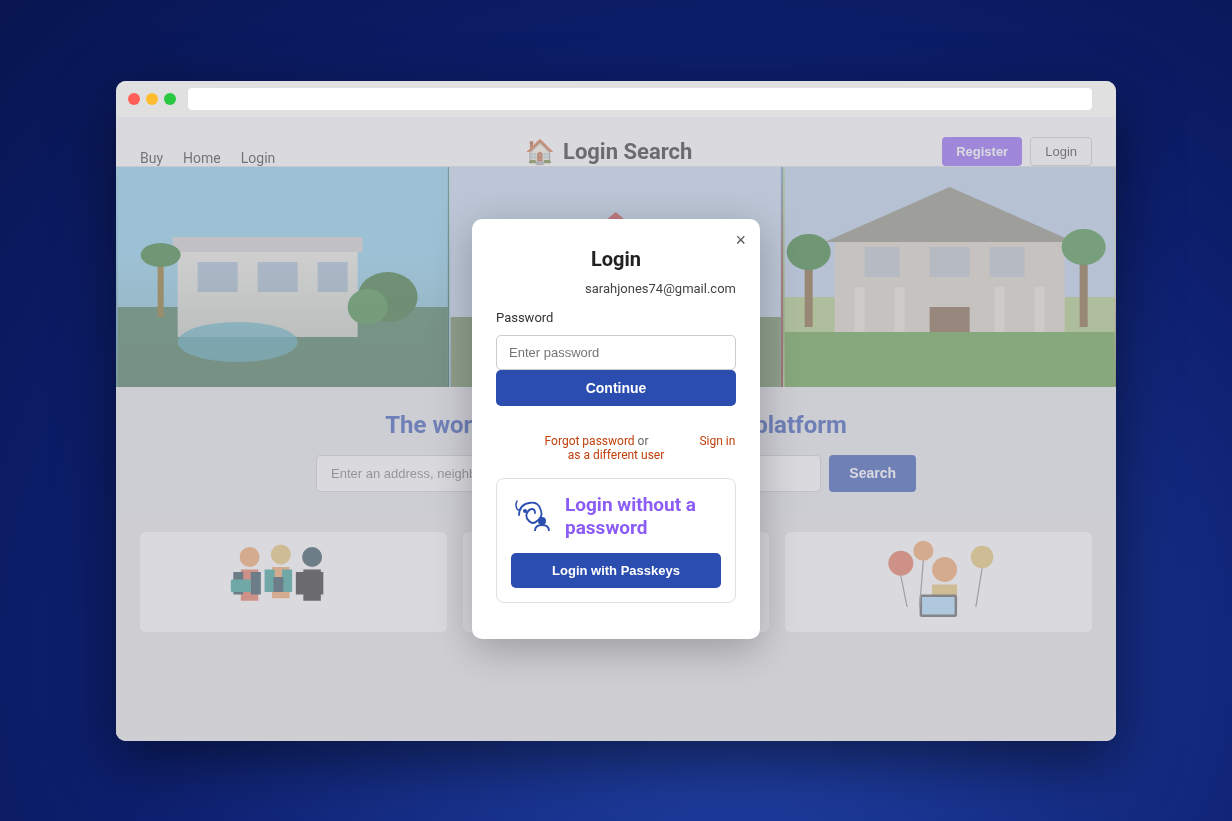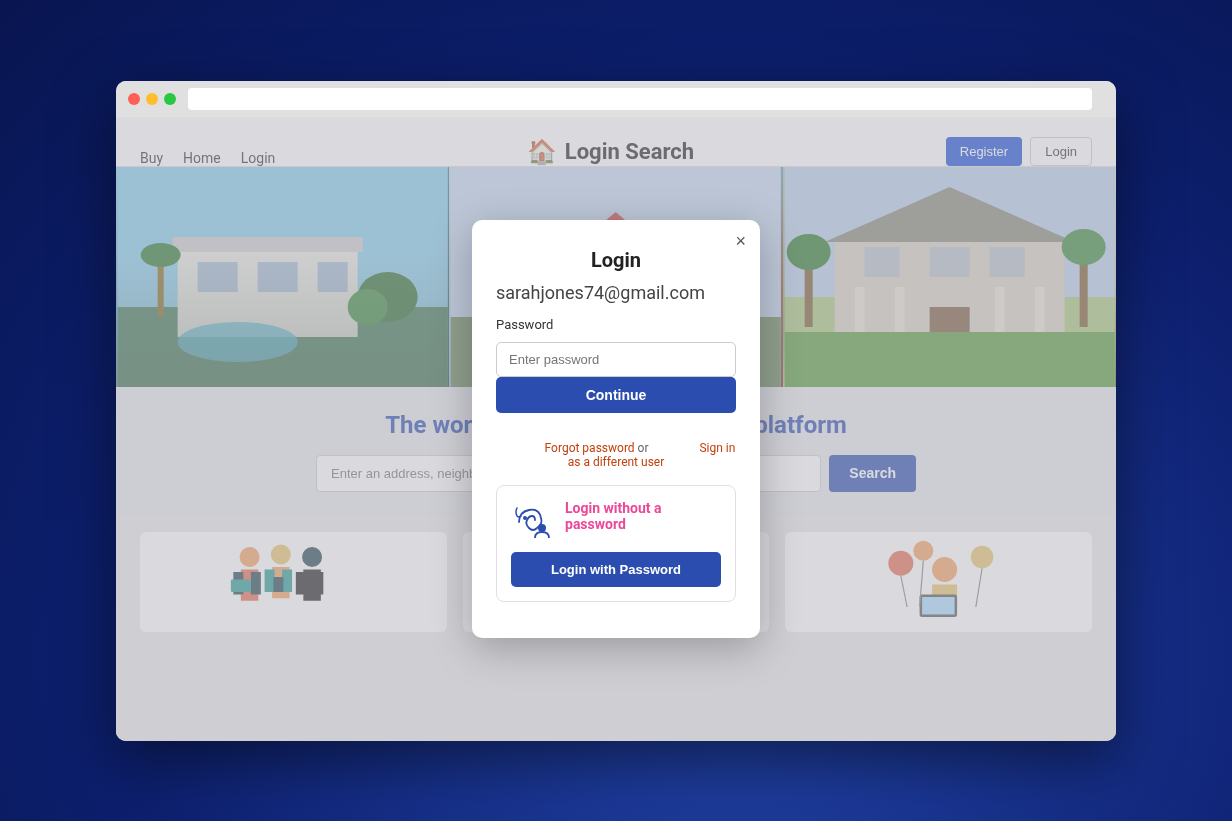--- a/index.html
+++ b/index.html
@@ -113,27 +113,28 @@
       color: #2b4db0;
       font-size: 24px;
     }
 
     .nav-actions {
       display: flex;
       gap: 8px;
     }
 
     .btn-register {
-      background: #1d4ed8;
+      background: #8b5cf6;
       color: #fff;
       border: none;
       padding: 6px 14px;
       border-radius: 4px;
       font-size: 13px;
       cursor: pointer;
+      font-weight: bold;
     }
 
     .btn-login-nav {
       background: #fff;
       color: #333;
       border: 1px solid #ccc;
       padding: 6px 14px;
       border-radius: 4px;
       font-size: 13px;
       cursor: pointer;
@@ -270,22 +271,22 @@
 
     .modal-title {
       text-align: center;
       font-size: 20px;
       font-weight: 700;
       color: #222;
       margin-bottom: 10px;
     }
 
     .modal-email {
-      text-align: left;
-      font-size: 18px;
+      text-align: right;
+      font-size: 13px;
       color: #444;
       margin-bottom: 14px;
     }
 
     .modal-label {
       font-size: 13px;
       color: #333;
       margin-bottom: 10px;
       display: block;
     }
@@ -348,23 +349,23 @@
       display: flex;
       flex-direction: column;
       align-items: center;
       gap: 2px;
       flex-shrink: 0;
     }
 
     .passkey-text-block {}
 
     .passkey-title {
-      font-size: 14px;
+      font-size: 19px;
       font-weight: 700;
-      color: #ec4899;
+      color: #8b5cf6;
       margin-bottom: 4px;
     }
 
     .passkey-desc {
       font-size: 11px;
       color: #666;
       line-height: 1.4;
     }
 
     .btn-passkey {
@@ -592,20 +593,20 @@
                   <path d="M24,38 Q24,32 31,32 Q38,32 38,38" stroke="#2b4db0" fill="none" stroke-width="1.8"></path>
 
                   <path d="M6,8 Q4,12 6,16 Q8,18 10,16" stroke="#2b4db0" fill="none" stroke-width="1.5" stroke-linecap="round"></path>
                   <circle cx="14" cy="18" r="2" fill="#2b4db0"></circle>
                 </svg>
               </div>
               <div class="passkey-text-block">
                 <div class="passkey-title">Login without a password</div>
               </div>
             </div>
-            <button class="btn-passkey">Login with Password</button>
+            <button class="btn-passkey">Login with Passkeys</button>
           </div>
         </div>
       </div>
 
     </div>
   </div>
 </div>
 
 </body></html>

